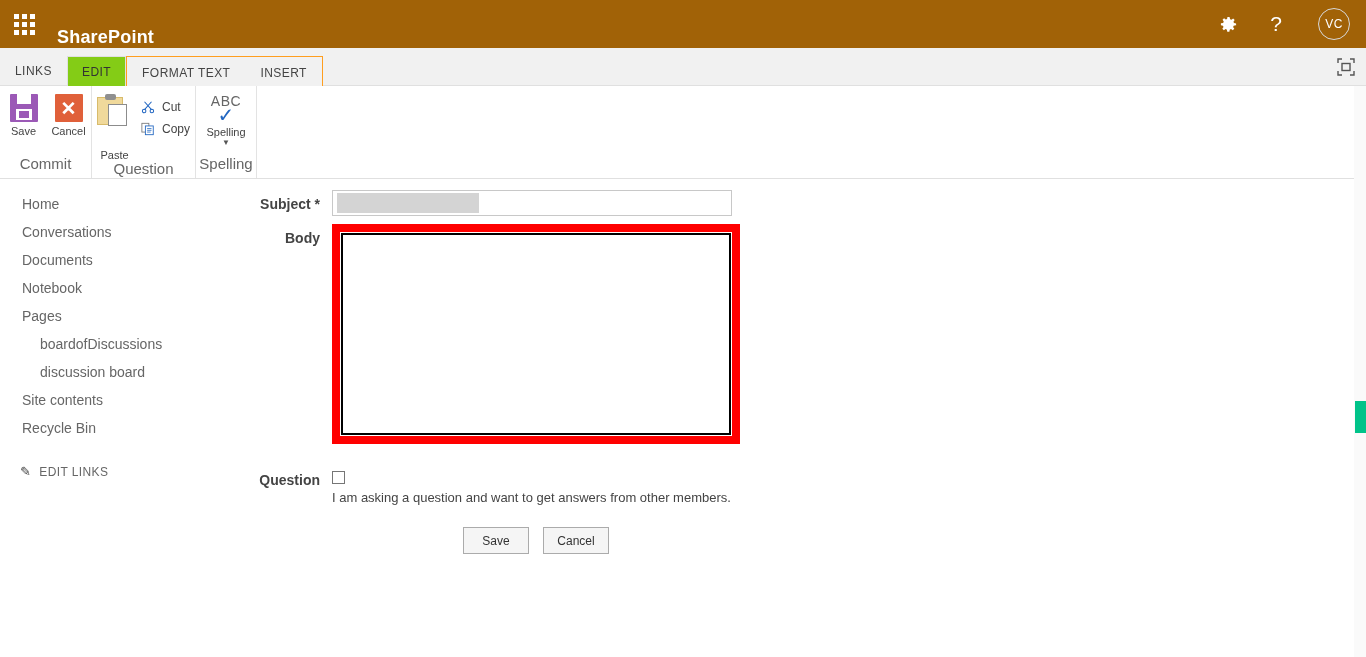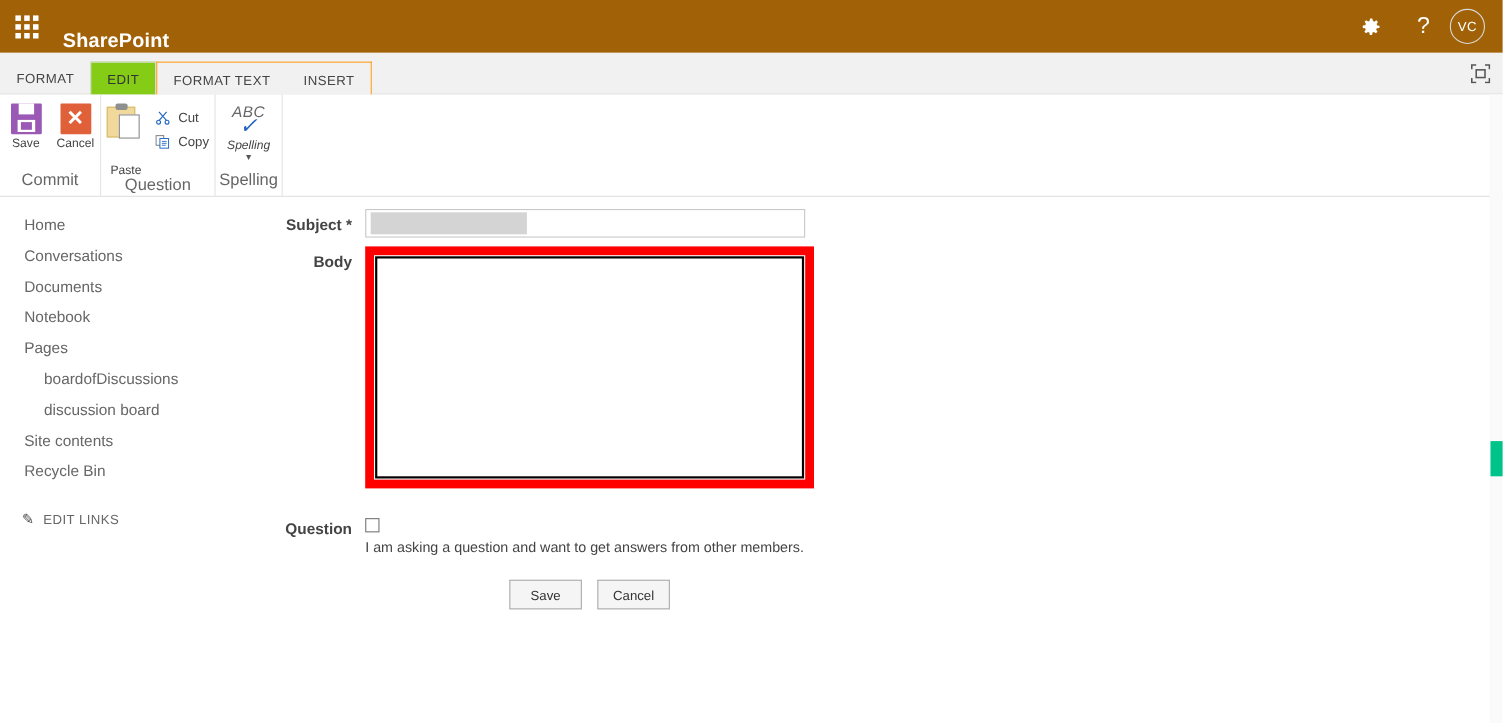--- a/index.html
+++ b/index.html
@@ -46,21 +46,21 @@
     color: #ffffff; cursor: pointer;
   }
   .suite-icon.help { font-size: 21px; }
   .avatar {
     width: 32px; height: 32px;
     border: 1px solid #d8d8d8;
     border-radius: 50%;
     color: #ffffff;
     font-size: 12px;
     display: flex; align-items: center; justify-content: center;
-    margin-right: 16px; margin-left: 0;
+    margin-right: 16px; margin-left: 18px;
     cursor: pointer;
     letter-spacing: .5px;
   }
 
   
   .tabrow {
     position: absolute; top: 48px; left: 0;
     width: 1366px; height: 38px;
     background: #f1f1f1;
     border-bottom: 1px solid #e0e0e0;
@@ -319,21 +319,21 @@
       </svg>
     </div>
     <div class="suite-icon help">
       <span>?</span>
     </div>
     <div class="avatar">VC</div>
   </div>
 </div>
 
 <div class="tabrow">
-  <div class="tab">FORMAT</div>
+  <div class="tab">LINKS</div>
   <div class="tab active">EDIT</div>
   <div class="ctx-group">
     <div class="tab">FORMAT TEXT</div>
     <div class="tab">INSERT</div>
   </div>
   <div class="focus-btn">
     <svg width="18" height="18" viewBox="0 0 18 18">
       <g fill="none" stroke="#555555" stroke-width="1.4">
         <path d="M1 5V1h4M13 1h4v4M17 13v4h-4M5 17H1v-4"></path>
         <rect x="5" y="5.5" width="8" height="7"></rect>
@@ -395,21 +395,21 @@
           </span>
           <span>Copy</span>
         </div>
       </div>
     </div>
     <div class="rgroup-label">Question</div>
   </div>
 
   <div class="rgroup" style="width:61px;">
     <div class="rgroup-items">
-      <div class="bigbtn" style="width:60px;font-style:italic;">
+      <div class="bigbtn" style="width:60px;">
         <div class="ico-abc">ABC</div>
         <div class="ico-check">✓</div>
         <div class="lbl">Spelling</div>
         <div class="caret">▼</div>
       </div>
     </div>
     <div class="rgroup-label">Spelling</div>
   </div>
 
 </div>

